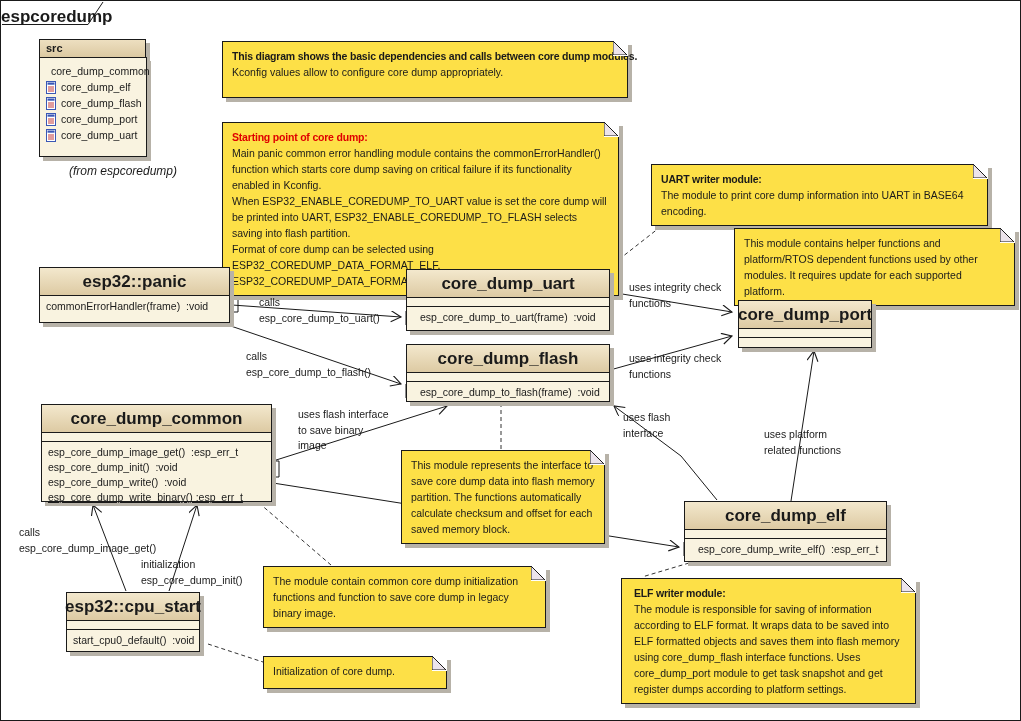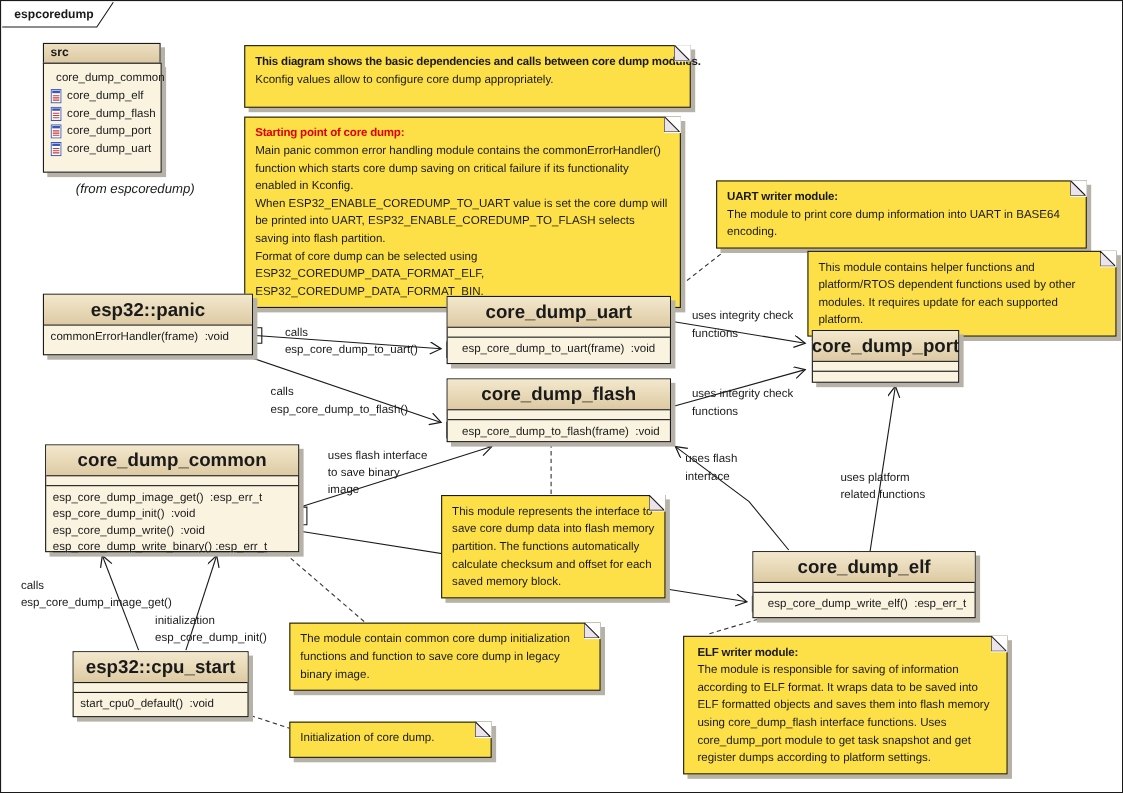--- a/index.html
+++ b/index.html
@@ -2,21 +2,21 @@
 <html><head>
 <meta charset="utf-8">
 <style>
   html,body{margin:0;padding:0;background:#ffffff;}
   #stage{
     position:relative; width:1021px; height:721px; box-sizing:border-box;
     border:1px solid #1a1a1a; background:#ffffff; overflow:hidden;
     font-family:"Liberation Sans","DejaVu Sans",sans-serif; color:#1a1a1a;
   }
   #lines{position:absolute; left:0; top:0; width:1021px; height:721px;}
-  .frame-title{position:absolute; left:12px; top:6px; font-size:11px; font-weight:bold;}
+  .frame-title{position:absolute; left:0; top:6px; font-size:17px; font-weight:bold;}
 
   
   .cls{position:absolute; box-sizing:border-box; border:1px solid #1a1a1a; background:#f9f3e0;
        box-shadow:4px 4px 0 #b7b2a8; font-size:10.5px;}
   .cls .hd{height:27px; border-bottom:1px solid #1a1a1a; display:flex; align-items:center;
        justify-content:center; font-weight:bold; font-size:17px;
        background:linear-gradient(180deg,#f3e8cd 0%,#ddcaa3 100%);}
   .cls .attrs{height:8px; border-bottom:1px solid #1a1a1a;}
   .cls .ms{padding:3px 22px 0 6px;}
   .cls .m{white-space:pre; line-height:15px;}
@@ -151,21 +151,21 @@
   <div class="note" style="left:221px; top:40px; width:406px; min-height:57px;">
     <div class="fold-mask">
         <svg width="14" height="14" viewBox="0 0 14 14">
           <path d="M0 0 L14 14 L0 14 Z" fill="#ece4ec" stroke="#1a1a1a"></path>
         </svg>
       </div>
     <div class="tt">This diagram shows the basic dependencies and calls between core dump modules.</div>
     <p>Kconfig values allow to configure core dump appropriately.</p>
   </div>
 
-  <div class="note" style="left:221px; top:105px; width:397px; min-height:127px;">
+  <div class="note" style="left:221px; top:121px; width:397px; min-height:127px;">
     <div class="fold-mask">
         <svg width="14" height="14" viewBox="0 0 14 14">
           <path d="M0 0 L14 14 L0 14 Z" fill="#ece4ec" stroke="#1a1a1a"></path>
         </svg>
       </div>
     <div class="tt red">Starting point of core dump:</div>
     <p>Main panic  common error handling module contains the commonErrorHandler() function which starts core dump saving on critical failure if its functionality enabled in Kconfig.</p>
     <p>When ESP32_ENABLE_COREDUMP_TO_UART value is set the core dump will be printed into UART, ESP32_ENABLE_COREDUMP_TO_FLASH selects saving into flash partition.</p>
     <p>Format of core dump can be selected using ESP32_COREDUMP_DATA_FORMAT_ELF, ESP32_COREDUMP_DATA_FORMAT_BIN.</p>
   </div>
@@ -267,21 +267,21 @@
   </div>
 
   <div class="cls" style="left:683px; top:500px; width:203px; height:61px;">
     <div class="hd">core_dump_elf</div>
     <div class="attrs"></div>
     <div class="ms pad-l">
       <div class="m">esp_core_dump_write_elf()  :esp_err_t</div>
     </div>
   </div>
 
-  <div class="cls" style="left:65px; top:591px; width:160px; height:60px;">
+  <div class="cls" style="left:65px; top:591px; width:134px; height:60px;">
     <div class="hd">esp32::cpu_start</div>
     <div class="attrs"></div>
     <div class="ms">
       <div class="m">start_cpu0_default()  :void</div>
     </div>
   </div>
 
   <div class="lbl" style="left:258px; top:294px;">calls
 esp_core_dump_to_uart()</div>
   <div class="lbl" style="left:245px; top:348px;">calls

